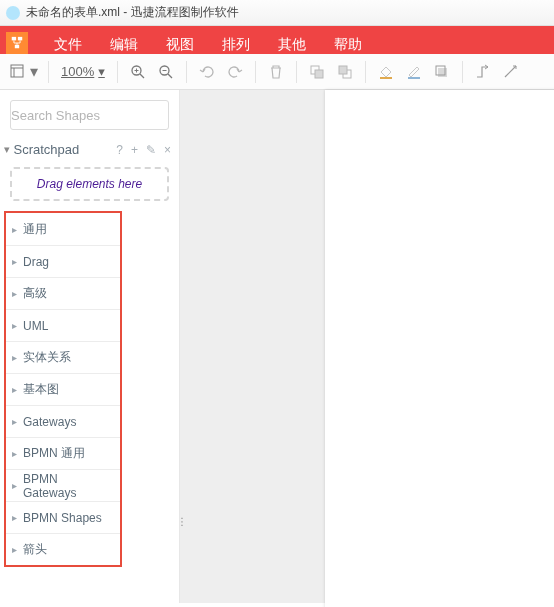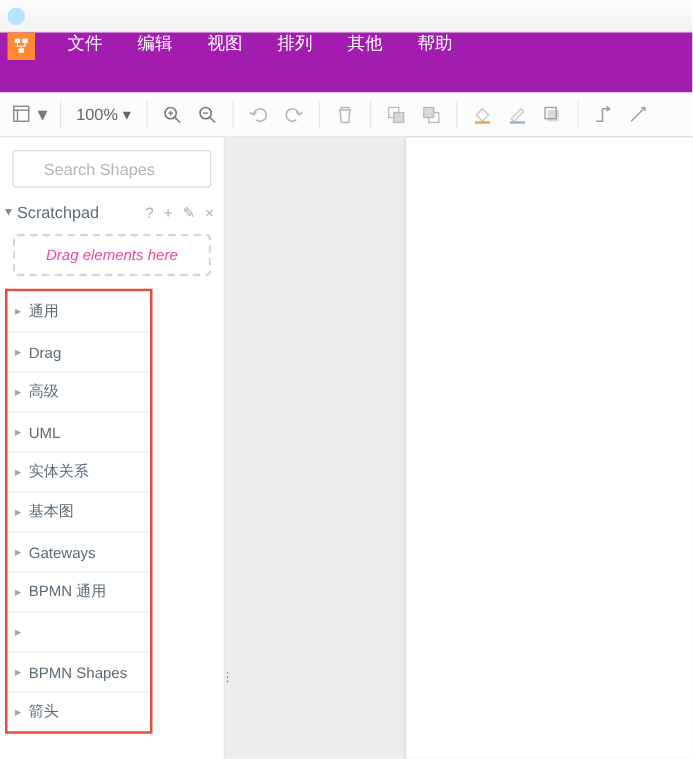--- a/index.html
+++ b/index.html
@@ -1,64 +1,65 @@
 <!DOCTYPE html>
 <html><head>
 <meta charset="utf-8">
 <style>
 * { margin: 0; padding: 0; box-sizing: border-box; font-family: "Microsoft YaHei", Arial, sans-serif; }
 body { width: 554px; height: 607px; overflow: hidden; background: #fff; }
 
 .titlebar { height: 26px; background: linear-gradient(#fdfdfd, #f3f3f3); display: flex; align-items: center; padding: 0 6px; font-size: 12px; color: #444; border-bottom: 1px solid #e0e0e0; }
 .titlebar .logo { width: 14px; height: 14px; border-radius: 50%; background: #b3e5fc; margin-right: 6px; display: inline-block; }
 
-.menubar { height: 48px; background: #a21caf; display: flex; align-items: flex-start; padding: 0 6px; }
+.menubar { height: 28px; background: #ef4444; display: flex; align-items: flex-end; padding: 0 6px; }
 .menubar .app-icon { width: 22px; height: 22px; background: #ff8a33; display: flex; align-items: center; justify-content: center; margin-right: 12px; }
 .menubar .app-icon svg { width: 14px; height: 14px; }
 .menubar .mitem { color: #fff; font-size: 14px; padding: 0 14px; cursor: pointer; }
 
 .toolbar { height: 36px; background: #fcfcfc; border-bottom: 1px solid #e0e0e0; display: flex; align-items: center; padding: 0 6px; }
 .tb-btn { height: 28px; min-width: 28px; display: flex; align-items: center; justify-content: center; color: #7a7a7a; cursor: pointer; padding: 0 4px; }
 .tb-btn svg { width: 16px; height: 16px; }
 .tb-sep { width: 1px; height: 22px; background: #e3e3e3; margin: 0 6px; }
-.zoom { font-size: 13px; color: #666; display: flex; align-items: center; padding: 0 6px; cursor: pointer; }
+.zoom { font-size: 13px; color: #666; display: flex; align-items: center; padding: 0 6px; cursor: pointer; text-decoration: underline; }
 .caret { margin-left: 4px; }
 
 .body-row { display: flex; height: calc(607px - 26px - 32px - 36px); }
 .sidebar { width: 180px; border-right: 1px solid #e7e7e7; background: #fff; display: flex; flex-direction: column; }
 .canvas { flex: 1; background: #eeeeee; position: relative; }
 .page { position: absolute; left: 145px; top: 0; width: 600px; height: 800px; background: #fff; box-shadow: 0 0 3px rgba(0,0,0,0.15); }
 .handle-mark { position: absolute; left: -3px; top: 426px; font-size: 10px; color: #8a8a8a; }
 
 .search-wrap { padding: 10px 10px 8px 10px; }
-.search-box { height: 30px; border: 1px solid #dcdcdc; border-radius: 3px; display: flex; align-items: center; padding: 0 24px; }
+.search-box { height: 30px; border: 1px solid #dcdcdc; border-radius: 3px; display: flex; align-items: center; padding: 0 0; }
 .search-box input { border: none; outline: none; flex: 1; font-size: 13px; color: #555; background: transparent; }
 .search-box input::placeholder { color: #b5b5b5; }
 .search-box .sicon { color: #888; }
 
 .scratch-header { display: flex; align-items: center; padding: 4px 8px 4px 4px; font-size: 13px; color: #5b6b78; }
 .scratch-header .sc-caret { color: #8a8a8a; margin-right: 4px; font-size: 11px; }
 .scratch-header .sc-actions { margin-left: auto; display: flex; gap: 8px; color: #a8b0b7; font-size: 12px; }
 .scratch-header .sc-actions span { cursor: pointer; }
 
-.drop-zone { margin: 6px 10px 10px 10px; height: 34px; border: 2px dashed #d6d6d6; border-radius: 4px; display: flex; align-items: center; justify-content: center; font-size: 12px; color: #ec4899; font-style: italic; }
+.drop-zone { margin: 6px 10px 10px 10px; height: 34px; border: 2px dashed #d6d6d6; border-radius: 4px; display: flex; align-items: center; justify-content: center; font-size: 12px; color: #4c1d95; font-style: italic; }
 
 .cat-list { border: 2px solid #e74c3c; margin: 0 0 0 4px; width: 118px; }
 .cat-item { height: 32px; border-top: 1px solid #ececec; display: flex; align-items: center; padding: 0 6px; font-size: 12px; color: #5b6b78; cursor: pointer; }
 .cat-item:first-child { border-top: none; }
 .cat-item .ccaret { color: #9aa4ad; font-size: 10px; margin-right: 6px; }
 
 .color-accent2 { color: #e0a94e; }
 .color-accent3 { color: #8fb5d6; }
 </style>
 </head>
 <body>
 
 <div class="titlebar">
   <span class="logo"></span>
+  <span>未命名的表单.xml - 迅捷流程图制作软件</span>
 </div>
 
 <div class="menubar">
   <div class="app-icon">
     <svg viewBox="0 0 16 16">
         <rect x="2" y="1" width="5" height="4" fill="#fff"></rect>
         <rect x="9" y="1" width="5" height="4" fill="#fff"></rect>
         <rect x="5.5" y="10" width="5" height="4" fill="#fff"></rect>
         <path d="M4.5 5 V8 H11.5 V5 M8 8 V10" stroke="#fff" stroke-width="1" fill="none"></path>
       </svg>
@@ -224,20 +225,21 @@
       <div class="cat-item">
           <span class="ccaret">▸</span>
           <span>Gateways</span>
         </div>
       <div class="cat-item">
           <span class="ccaret">▸</span>
           <span>BPMN 通用</span>
         </div>
       <div class="cat-item">
           <span class="ccaret">▸</span>
+          <span>BPMN Gateways</span>
         </div>
       <div class="cat-item">
           <span class="ccaret">▸</span>
           <span>BPMN Shapes</span>
         </div>
       <div class="cat-item">
           <span class="ccaret">▸</span>
           <span>箭头</span>
         </div>
     </div>

